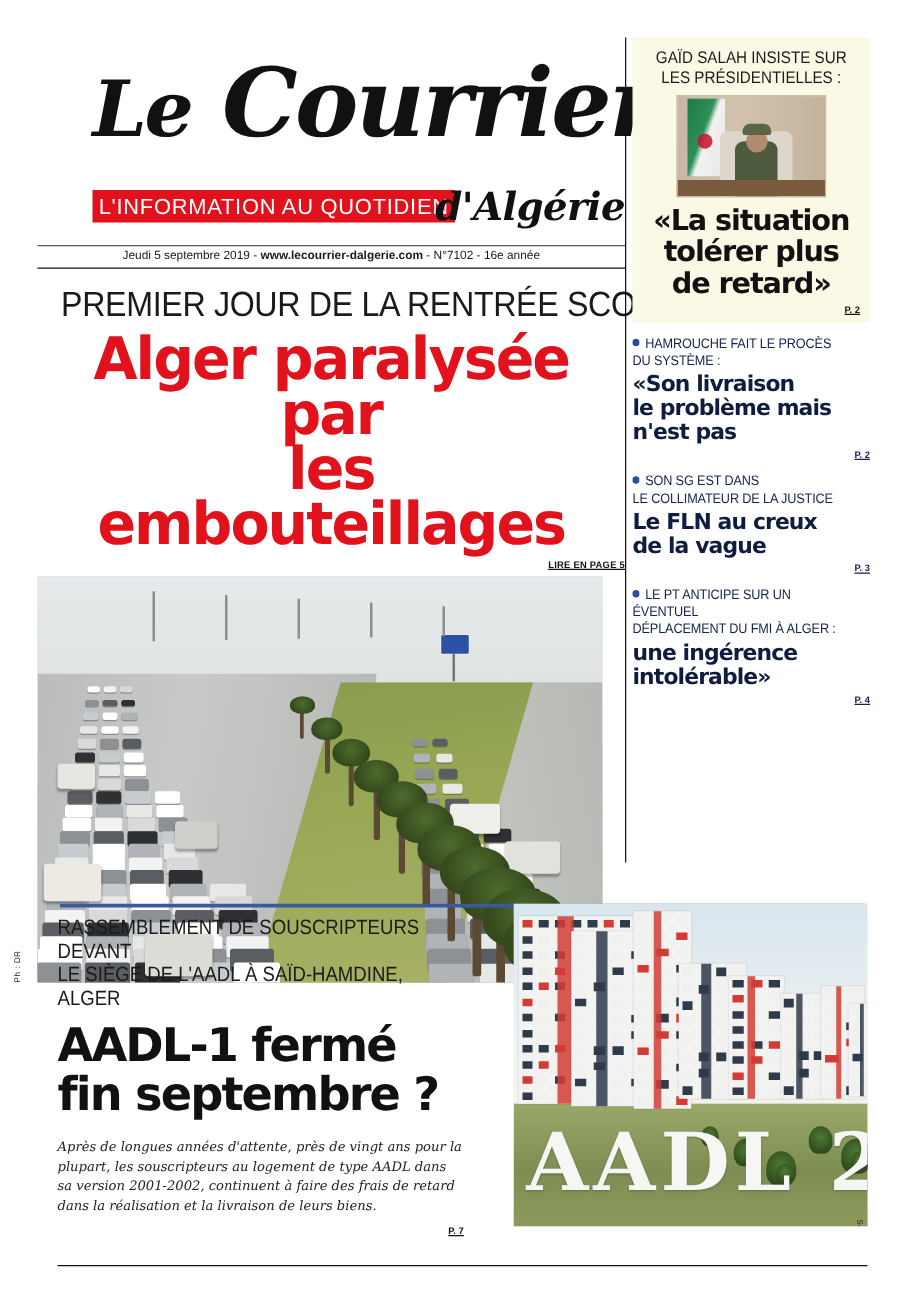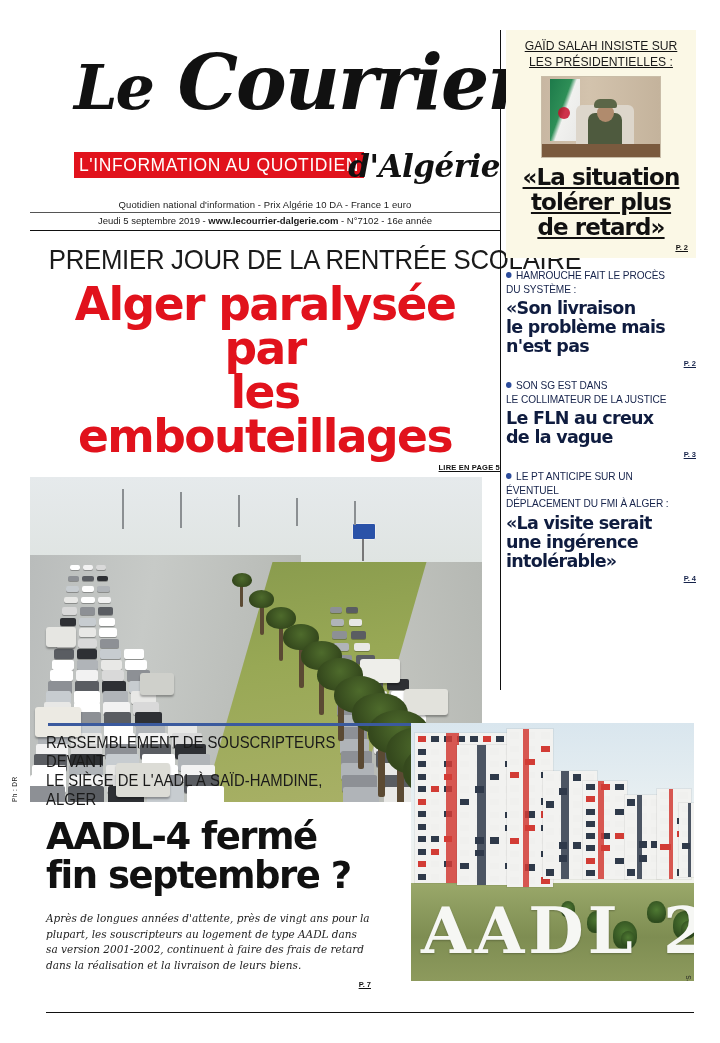--- a/index.html
+++ b/index.html
@@ -126,21 +126,21 @@
   .palm i { position:absolute; display:block; width:5px; background:#5b4a33; border-radius:2px; }
   .palm b { position:absolute; display:block; border-radius:50% 50% 45% 45%;
             background:radial-gradient(circle at 50% 40%, #4e6b2c, #35491d 70%); }
   .car { position:absolute; border-radius:2px; }
   .bus { position:absolute; border-radius:2px; }
 
   
   .right-col { position:absolute; left:506px; top:30px; width:190px; }
   .v-sep { position:absolute; left:500px; top:30px; width:1px; height:660px; background:#111; }
 
-  .cream-box { background:#fbf8e6; padding:8px 8px 6px 8px;text-decoration:underline; }
+  .cream-box { background:#fbf8e6; padding:8px 8px 6px 8px; }
   .kicker-top {
     text-align:center;
     font-family:"Liberation Sans Narrow","Liberation Sans", sans-serif;
     font-size:13.5px; font-weight:400; line-height:16px;
     transform:scaleX(.9);
     color:#1a1a1a;
   }
   .gaid-photo {
     margin:6px auto 0 auto;
     width:120px; height:82px;
@@ -265,21 +265,20 @@
 
     <div class="masthead">
       <div class="logo-line">
         <span class="le">Le</span>
         <span>Courrier</span>
       </div>
       <div class="redbar">L'INFORMATION AU QUOTIDIEN</div>
       <div class="dalgerie">d'Algérie</div>
     </div>
 
-    <div class="strapline">Quotidien national d'information - Prix Algérie 10 DA - France 1 euro</div>
     <div class="rule-thin"></div>
     <div class="dateline">
       <span>Jeudi 5 septembre 2019 -</span>
       <span class="site">www.lecourrier-dalgerie.com</span>
       <span>- N°7102 - 16e année</span>
     </div>
     <div class="rule-thick"></div>
 
     <div class="kicker-main">PREMIER JOUR DE LA RENTRÉE SCOLAIRE</div>
     <div class="head-main">
@@ -550,37 +549,36 @@
       </div>
       <div class="pref">P. 3</div>
     </div>
 
     <div class="brief">
       <div class="bullet-line">
         <span class="dot"></span><span>LE PT ANTICIPE SUR UN ÉVENTUEL</span>
         <div>DÉPLACEMENT DU FMI À ALGER :</div>
       </div>
       <div class="bh">
-        <div>«La visite serait</div>
         <div>une ingérence</div>
         <div>intolérable»</div>
       </div>
       <div class="pref">P. 4</div>
     </div>
   </div>
 
   <div class="blue-rule"></div>
   <div class="bottom">
     <div class="bl-left">
       <div class="kicker-bottom">
         <div>RASSEMBLEMENT DE SOUSCRIPTEURS DEVANT</div>
         <div>LE SIÈGE DE L'AADL À SAÏD-HAMDINE, ALGER</div>
       </div>
       <div class="head-bottom">
-        <div>AADL-4 fermé</div>
+        <div>AADL-1 fermé</div>
         <div>fin septembre ?</div>
       </div>
       <div class="chapo">Après de longues années d'attente, près de vingt ans pour la plupart, les souscripteurs au logement de type AADL dans sa version 2001-2002, continuent à faire des frais de retard dans la réalisation et la livraison de leurs biens.</div>
       <div class="chapo-pref">P. 7</div>
     </div>
 
     <div class="aadl-photo">
       <div class="aadl-sky"></div>
       <div class="aadl-ground"></div>
       <div id="aadl-gen">

